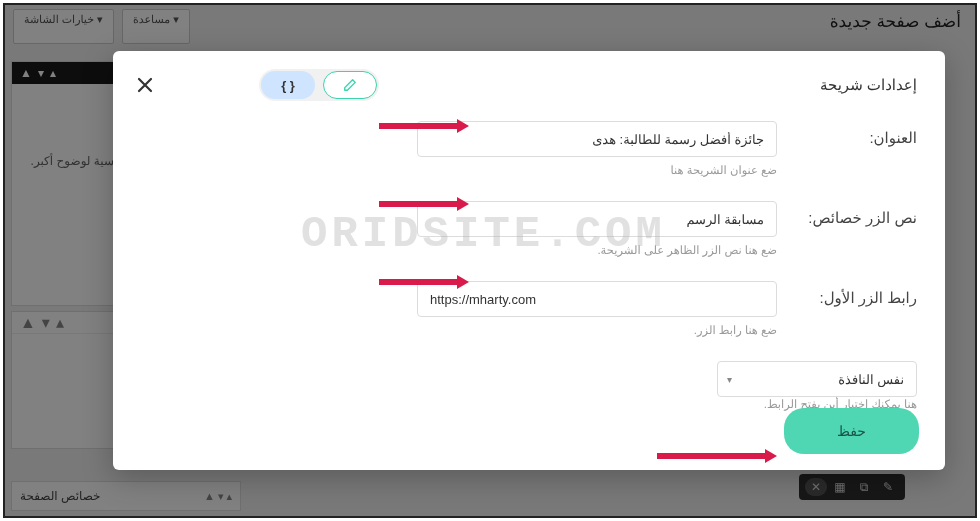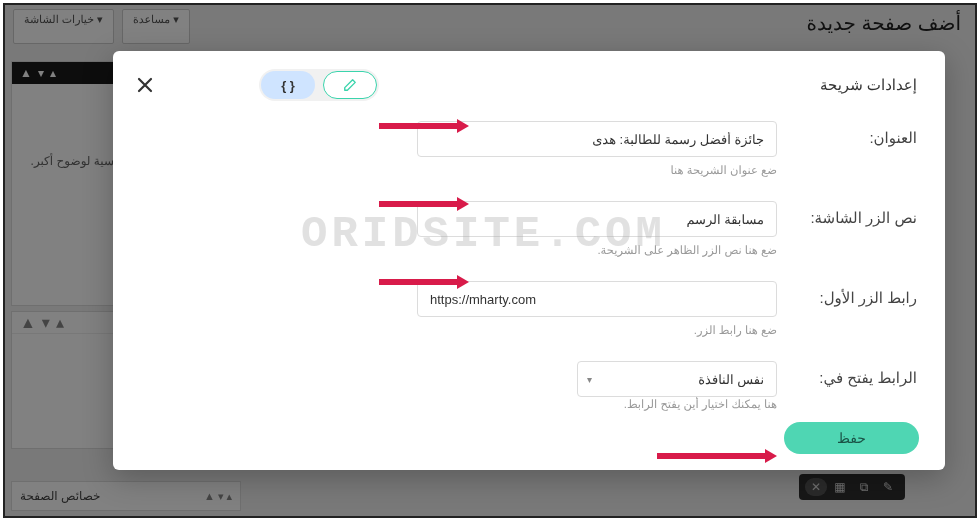--- a/index.html
+++ b/index.html
@@ -34,21 +34,21 @@
   background: #fff;
   border: 1px solid #ccc;
   padding: 3px 10px 17px;
   margin-right: 4px;
   font-size: 11px;
   color: #555;
   border-radius: 2px;
 }
 .bg-title {
   position: absolute; top: 6px; right: 14px;
-  font-size: 20px; font-weight: 500; color: #222;
+  font-size: 17px; font-weight: 500; color: #222;
 }
 .bg-side-panel {
   position: absolute; left: 6px; top: 56px;
   width: 230px; height: 245px;
   background: #fff; border: 1px solid #ddd;
 }
 .bg-side-panel .hdr {
   background: #1a1a1a; height: 22px;
   display: flex; align-items: center; gap: 6px;
   padding: 0 8px; direction: ltr;
@@ -158,21 +158,21 @@
   pointer-events: none; color: #888; font-size: 10px;
 }
 .help-text {
   font-size: 11.5px; color: #999;
   margin: 6px 0 18px; text-align: right;
   clear: both;
 }
 .save-btn {
   background: #4fd6b3; color: #1a5246;
   border: none; border-radius: 20px;
-  width: 135px; height: 32px;
+  width: 135px; height: 46px;
   font-size: 14px; font-weight: 500;
   cursor: pointer;
   position: absolute; right: 26px; bottom: 16px;
   font-family: inherit;
 }
 
 
 .arrow {
   position: absolute;
   width: 90px; height: 14px;
@@ -257,37 +257,36 @@
 
     <div class="form-row">
       <div class="form-label">العنوان:</div>
       <div class="form-field">
         <input class="text-input" value="جائزة أفضل رسمة للطالبة: هدى" style="">
         <div class="help-text">ضع عنوان الشريحة هنا</div>
       </div>
     </div>
 
     <div class="form-row">
-      <div class="form-label">نص الزر الشاشة:</div>
+      <div class="form-label">نص الزر خصائص:</div>
       <div class="form-field">
         <input class="text-input" value="مسابقة الرسم" style="">
         <div class="help-text">ضع هنا نص الزر الظاهر على الشريحة.</div>
       </div>
     </div>
 
     <div class="form-row">
       <div class="form-label">رابط الزر الأول:</div>
       <div class="form-field">
         <input class="text-input ltr" value="https://mharty.com" style="">
         <div class="help-text">ضع هنا رابط الزر.</div>
       </div>
     </div>
 
     <div class="form-row">
-      <div class="form-label">الرابط يفتح في:</div>
       <div class="form-field">
         <div class="select-wrap">
           <input class="text-input" style="width: 200px;" value="نفس النافذة">
           <span class="chev">▾</span>
         </div>
         <div class="help-text">هنا يمكنك اختيار أين يفتح الرابط.</div>
       </div>
     </div>
 
     <button class="save-btn">حفظ</button>

